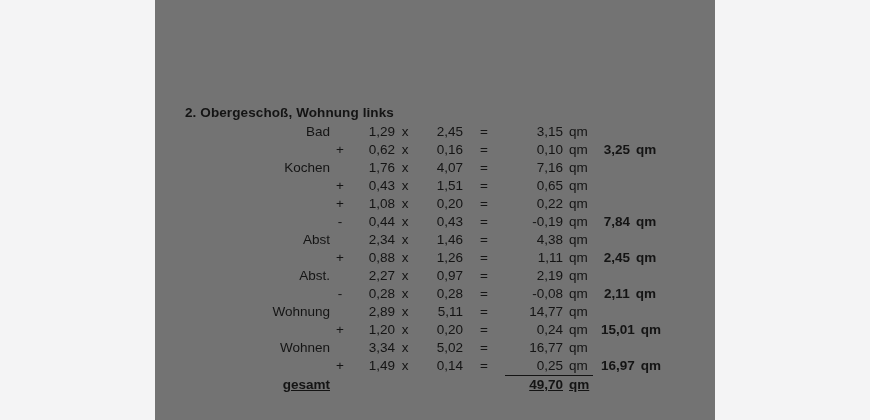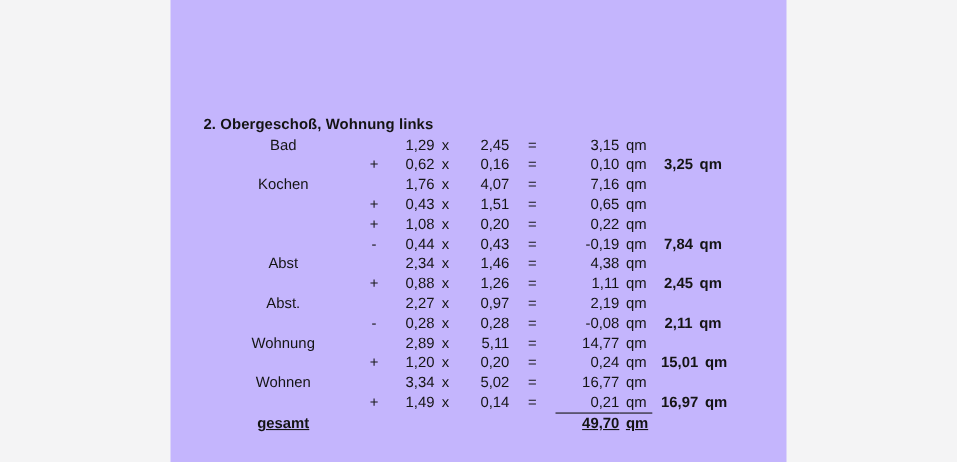--- a/index.html
+++ b/index.html
@@ -6,40 +6,40 @@
   html, body {
     width: 870px; height: 420px;
     background: #f4f4f5;
     font-family: "Liberation Sans", "DejaVu Sans", sans-serif;
     overflow: hidden;
   }
   .canvas { position: relative; width: 870px; height: 420px; }
   .page {
     position: absolute; left: 155px; top: 0;
     width: 560px; height: 420px;
-    background: #c4b5fd;
+    background: #737373;
     padding: 103px 0 0 30px;
     color: #141414;
   }
   .doc-title {
     font-weight: bold;
     font-size: 13.5px;
     line-height: 20px;
     letter-spacing: 0.1px;
     white-space: nowrap;
   }
   .calc-row {
     display: grid;
     grid-template-columns: 145px 20px 45px 20px 48px 42px 58px 30px 66px;
     font-size: 13.5px;
     line-height: 18px;
     white-space: nowrap;
   }
   .c       { display: block; }
-  .name    { text-align: center; }
+  .name    { text-align: right; }
   .sign    { text-align: center; }
   .num     { text-align: right; }
   .op      { text-align: center; }
   .eq      { text-align: center; }
   .unit    { text-align: left; padding-left: 6px; }
   .subtotal{ text-align: center; font-weight: bold; padding-left: 8px; }
   .su:not(:empty) { margin-left: 6px; }
   .sum-line { border-bottom: 1.6px solid #141414; }
   .total-row .name,
   .total-row .num,
@@ -195,21 +195,21 @@
     <span class="c unit">qm</span>
     <span class="c subtotal"><span class="sv"></span><span class="su"></span></span>
   </div>
         <div class="calc-row">
     <span class="c name"></span>
     <span class="c sign">+</span>
     <span class="c num">1,49</span>
     <span class="c op">x</span>
     <span class="c num">0,14</span>
     <span class="c eq">=</span>
-    <span class="c num result sum-line">0,21</span>
+    <span class="c num result sum-line">0,25</span>
     <span class="c unit sum-line">qm</span>
     <span class="c subtotal"><span class="sv">16,97</span><span class="su">qm</span></span>
   </div>
       </div>
     <div class="calc-row total-row">
       <span class="c name">gesamt</span>
       <span class="c sign"></span>
       <span class="c num"></span>
       <span class="c op"></span>
       <span class="c num"></span>

